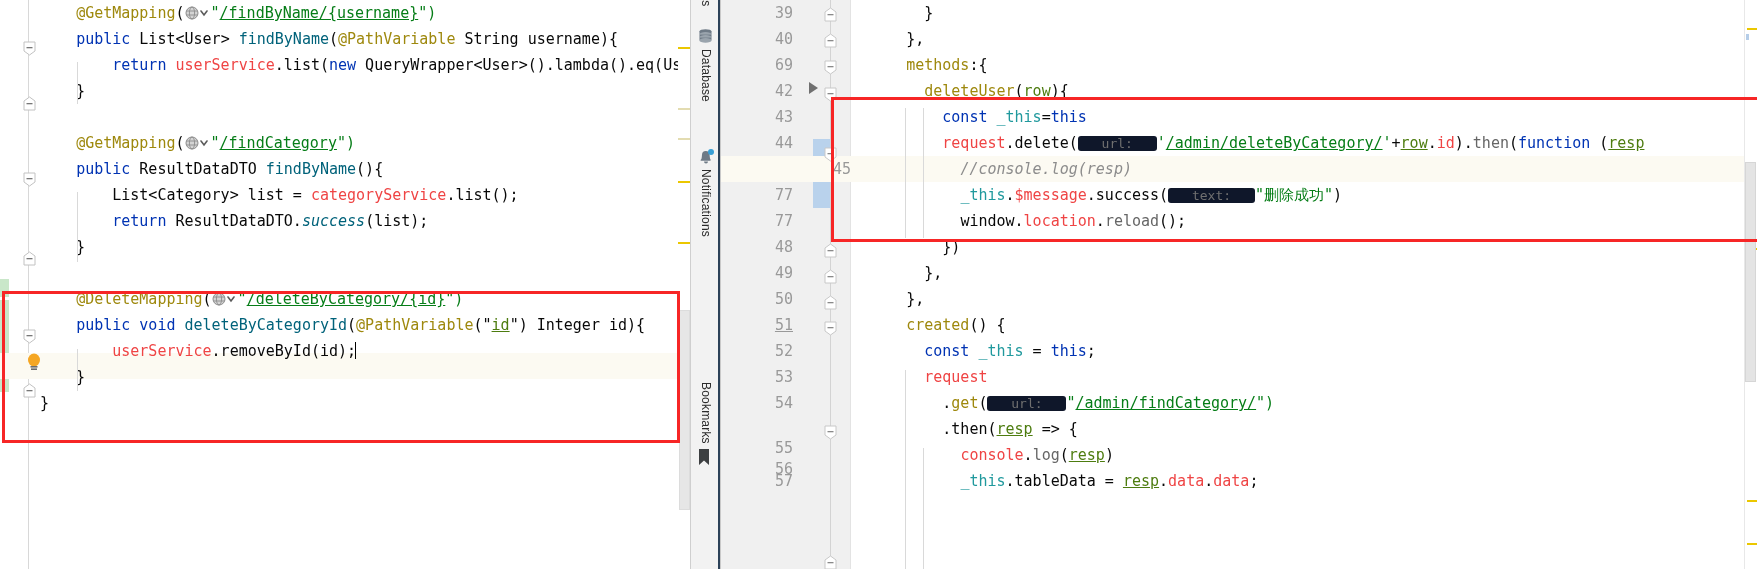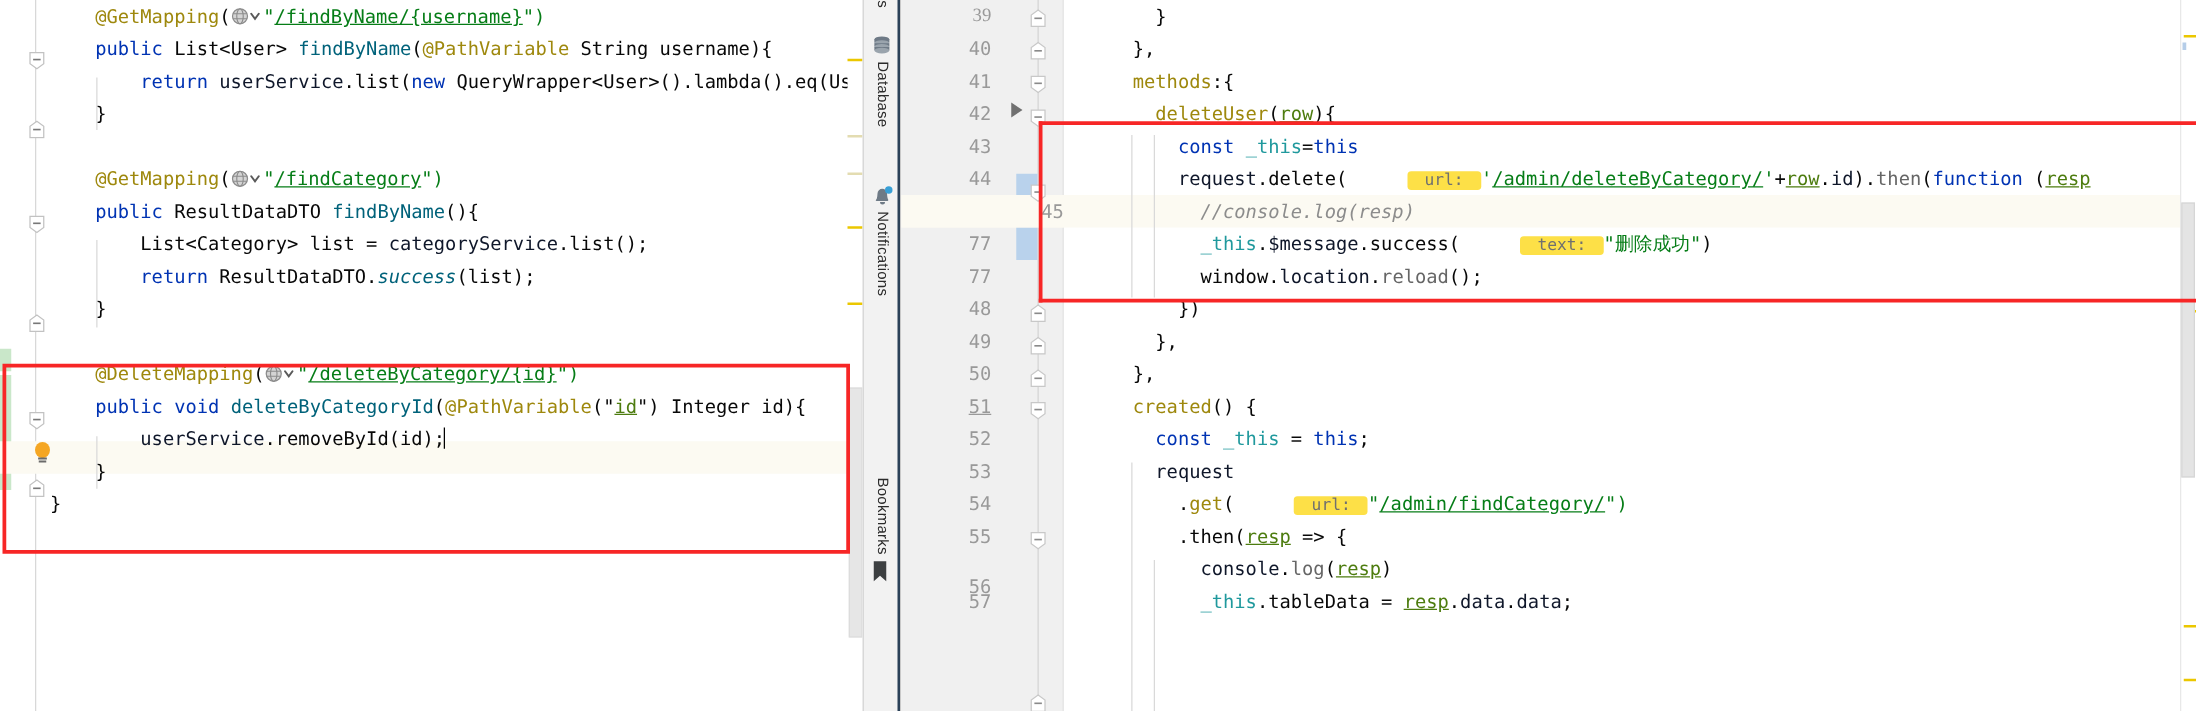--- a/index.html
+++ b/index.html
@@ -83,33 +83,32 @@
     height: 26px;
     background: #fcfaf2;
   }
 
   
   .kw      { color: #0033b3; }
   .anno    { color: #9e880d; }
   .str     { color: #067d17; }
   .strlink { color: #067d17; text-decoration: underline; }
   .cls     { color: #20999d; }
-  .field   { color: #0f172a; }
+  .field   { color: #ef4444; }
   .meth    { color: #00627a; }
   .cmt     { color: #8c8c8c; font-style: italic; }
   .plain   { color: #080808; }
   .ident-u { color: #4d7c0f; text-decoration: underline; }
   .static-m{ color: #00627a; font-style: italic; }
   .paramhint {
     color: #707070;
-    background: #fde047;
+    background: #0f172a;
     border-radius: 3px;
-    padding: 0 6px;
+    padding: 0 16px;
     font-size: 13px;
-    margin-left: 48px;
   }
   .gray { color: #666666; }
 
   .globe {
     display: inline-block;
     width: 26px; height: 14px;
     vertical-align: -2px;
     position: relative;
   }
   .globe svg { position: absolute; top: -1px; left: 0; }
@@ -406,37 +405,37 @@
     <div class="gutter-right">
       <div class="fold-rail-r"></div>
     </div>
 
     <div class="caret-line-bg-r" style="top:156px;"></div>
 
     <div class="blue-hl" style="top:139px;"></div>
     <div class="blue-hl" style="top:182px;"></div>
 
     <div id="right-lnums">
-        <div class="lnum" style="top: 0px; font-family: Liberation Serif, serif;">39</div>
+        <div class="lnum" style="top: 0px;">39</div>
         <div class="lnum" style="top: 26px;">40</div>
-        <div class="lnum" style="top: 52px;">41</div>
+        <div class="lnum" style="top: 52px;">69</div>
         <div class="lnum" style="top: 78px; padding-left: 23px;">42</div>
         <div class="lnum" style="top: 104px;">43</div>
         <div class="lnum" style="top: 130px;">44</div>
         <div class="lnum lnum-hl" style="top: 156px;">45</div>
         <div class="lnum" style="top: 182px;">77</div>
         <div class="lnum" style="top: 208px;">77</div>
         <div class="lnum" style="top: 234px;">48</div>
         <div class="lnum" style="top: 260px;">49</div>
         <div class="lnum" style="top: 286px;">50</div>
         <div class="lnum" style="top: 312px; text-decoration: underline;">51</div>
         <div class="lnum" style="top: 338px;">52</div>
         <div class="lnum" style="top: 364px;">53</div>
         <div class="lnum" style="top: 390px; text-align: right;">54</div>
-        <div class="lnum" style="top: 416px;">55</div>
+        <div class="lnum" style="top: 435px;">55</div>
         <div class="lnum" style="top: 456px;">56</div>
         <div class="lnum" style="top: 468px;">57</div>
       </div>
 
     <div class="fold-mark-r" style="top:7px;">
       <svg width="15" height="15" viewBox="0 0 15 15">
           <path d="M2,14 h11 v-9 l-5.5,-4 l-5.5,4 z" fill="#fff" stroke="#c8c8c8"></path>
           <rect x="4.5" y="7" width="6" height="1.3" fill="#8a8a8a"></rect>
         </svg>
     </div>

